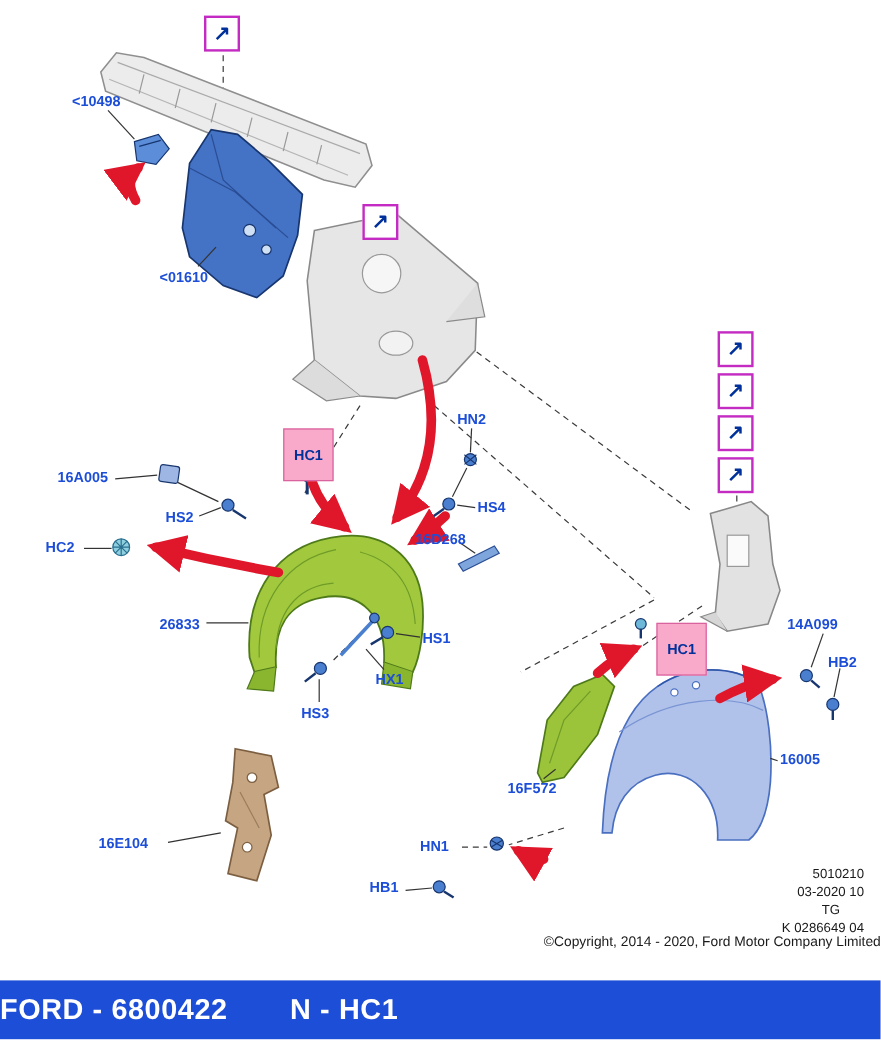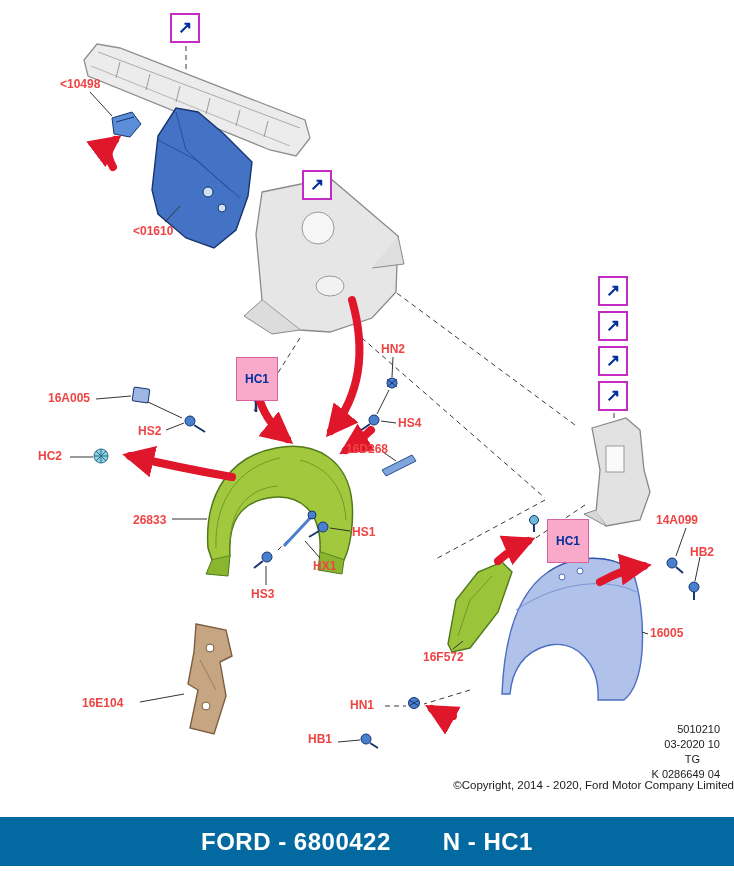--- a/index.html
+++ b/index.html
@@ -1,30 +1,30 @@
 <!DOCTYPE html>
 <html><head>
 <meta charset="utf-8">
 <style>
   html,body{margin:0;padding:0;background:#fff;}
   #stage{position:relative;width:734px;height:873px;background:#fff;overflow:hidden;
          font-family:"Liberation Sans",sans-serif;}
   svg{position:absolute;left:0;top:0;}
-  .lbl{position:absolute;font-weight:bold;font-size:12px;color:#ef4444;white-space:nowrap;cursor:pointer;}
+  .lbl{position:absolute;font-weight:bold;font-size:12px;color:#1d4ed8;white-space:nowrap;cursor:pointer;}
   .hl{background:#f9a9c9;border:1px solid #d8639f;padding:14px 8px;color:#00309a;}
   .callout{position:absolute;width:30px;height:30px;background:#fff;border:2px solid #c32bc3;
            display:flex;align-items:center;justify-content:center;cursor:pointer;box-sizing:border-box;}
   .callout span{color:#00309a;font-weight:bold;font-size:17px;line-height:1;transform:translateY(-1px);}
   #plate{position:absolute;right:14px;top:722px;width:112px;text-align:right;
          font-size:11px;color:#1a1a1a;line-height:15px;}
   #plate .tg{padding-right:20px;}
   #copyright{position:absolute;left:0;top:779px;width:100%;text-align:right;
              font-size:11.5px;color:#1a1a1a;}
-  #footer-bar{position:absolute;left:0;top:817px;width:100%;height:49px;background:#0369a1;
-              display:flex;align-items:center;justify-content:center;gap:52px;}
+  #footer-bar{position:absolute;left:0;top:817px;width:100%;height:49px;background:#1d4ed8;
+              display:flex;align-items:center;gap:52px;}
   #footer-bar span{color:#ffffff;font-weight:bold;font-size:24px;letter-spacing:.5px;}
 </style>
 </head>
 <body>
 
 <div id="stage">
 
   <svg width="734" height="810" viewBox="0 0 734 810">
     <defs>
       <marker id="ah" viewBox="0 0 6 6" markerWidth="4" markerHeight="4" refX="4.5" refY="3" orient="auto">

